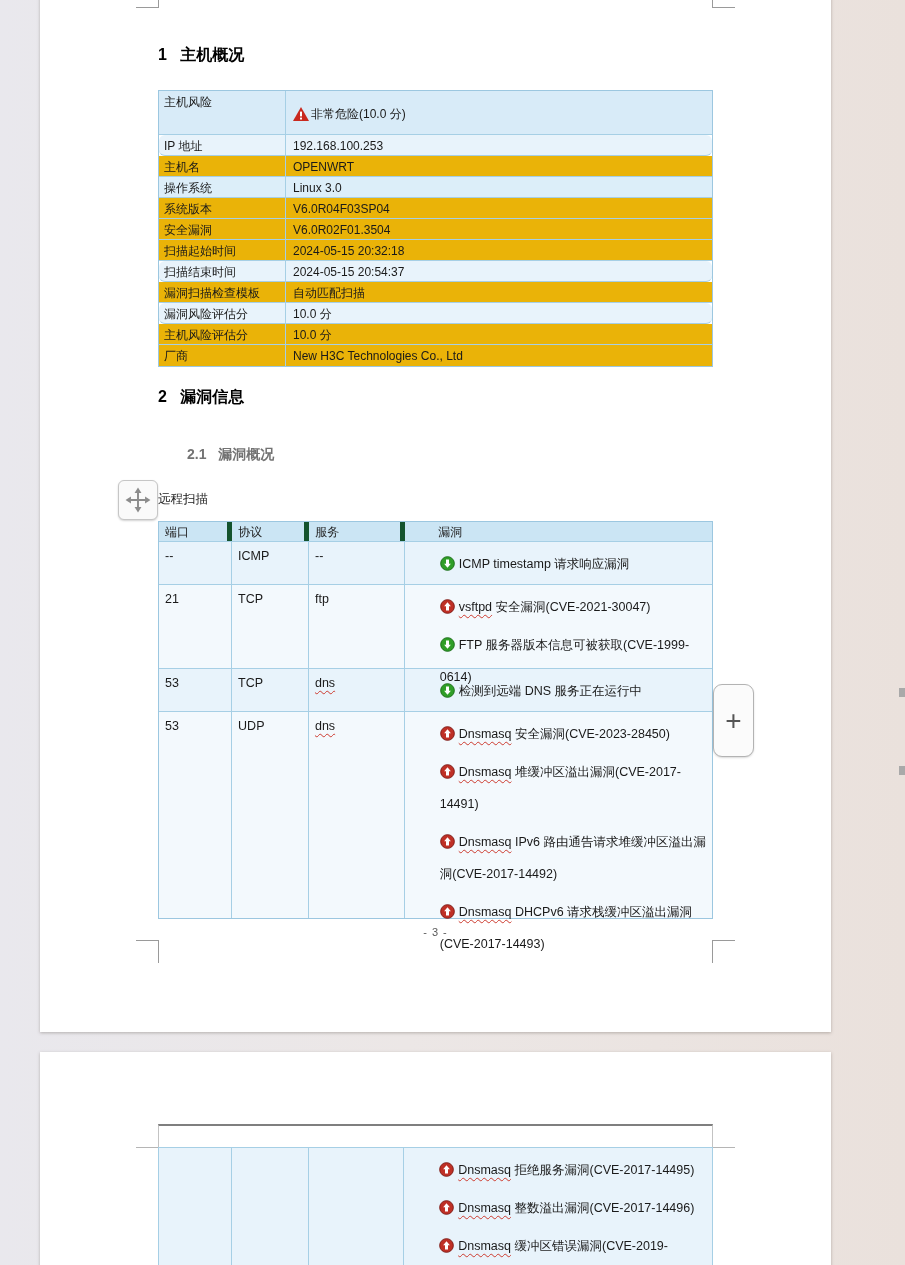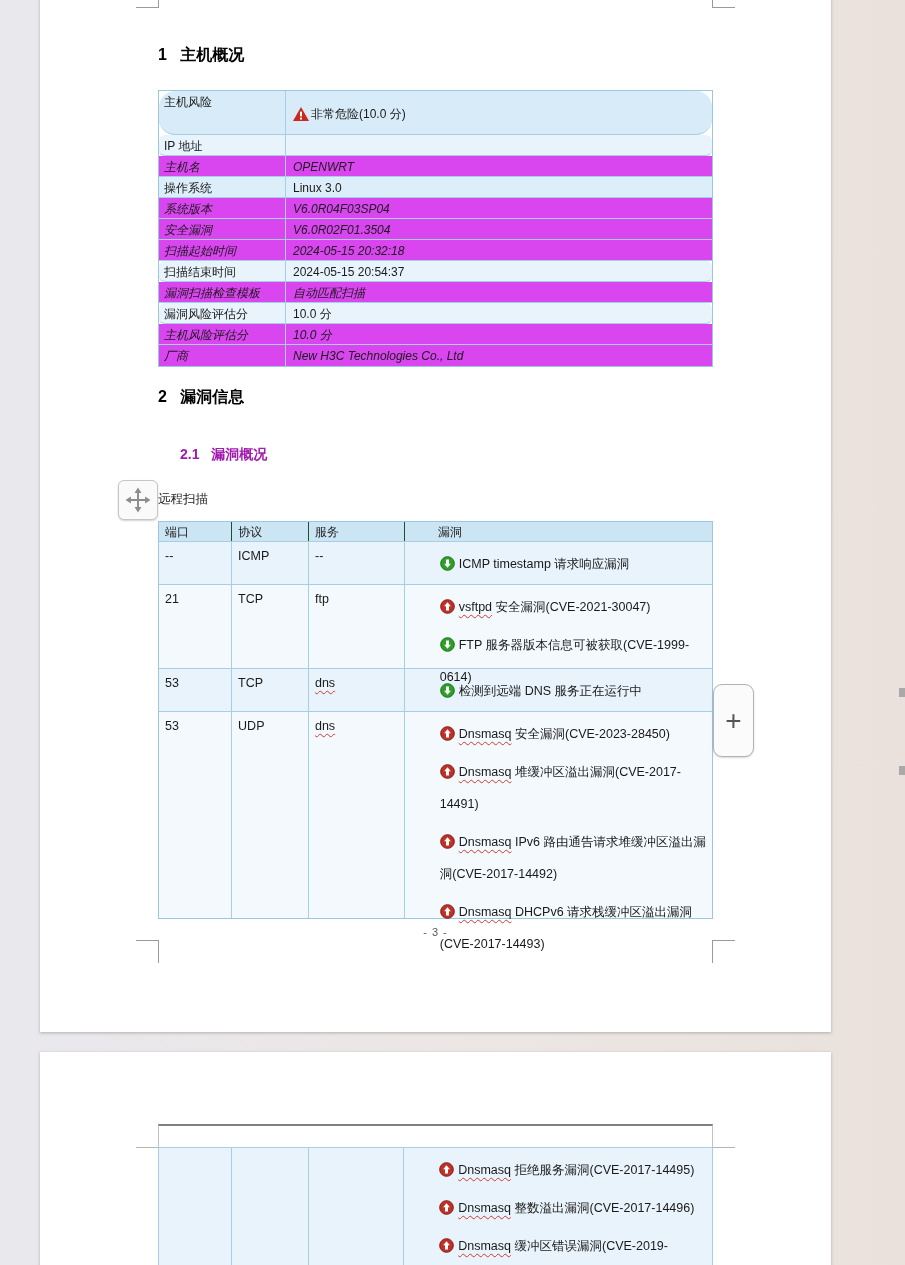--- a/index.html
+++ b/index.html
@@ -18,40 +18,40 @@
   
   .mark{position:absolute;}
   .mk-tl{left:96px;top:0;width:22px;height:15px;border-right:1px solid #9a9a9a;border-bottom:1px solid #9a9a9a;}
   .mk-tr{left:672px;top:0;width:22px;height:15px;border-left:1px solid #9a9a9a;border-bottom:1px solid #9a9a9a;}
   .mk-bl{left:96px;top:948px;width:22px;height:22px;border-right:1px solid #9a9a9a;border-top:1px solid #9a9a9a;}
   .mk-br{left:672px;top:948px;width:22px;height:22px;border-left:1px solid #9a9a9a;border-top:1px solid #9a9a9a;}
   .mk-p4l{left:96px;top:95px;width:22px;height:1px;background:#b5b5b5;}
   .mk-p4r{left:673px;top:95px;width:22px;height:1px;background:#b5b5b5;}
   
   .h1{position:absolute;left:118px;font-size:16px;font-weight:bold;white-space:pre;color:#000;}
-  .h21{position:absolute;left:140px;font-size:14px;font-weight:bold;white-space:pre;color:#a21caf;}
+  .h21{position:absolute;left:147px;font-size:14px;font-weight:bold;white-space:pre;color:#737373;}
   .plain-label{position:absolute;left:118px;font-size:12.5px;color:#222;text-align:right;}
   
   #host-table{position:absolute;left:118px;top:98px;width:555px;border:1px solid #9cc7e0;box-sizing:border-box;}
   .t1-row{display:flex;border-bottom:1px solid #a6cfe5;box-sizing:border-box;height:21px;}
   .t1-row:last-child{border-bottom:none;}
   .t1-row.risk{height:44px;}
   .t1-label{width:127px;box-sizing:border-box;border-right:1px solid #a6cfe5;
     font-size:12px;padding:3px 2px 0 5px;line-height:16px;}
   .t1-value{flex:1;font-size:12px;padding:3px 4px 4px 7px;line-height:16px;}
   .t1-row.risk .t1-value{display:flex;align-items:center;padding-top:6px;}
-  .tint-dark{background:#d8ebf8;border-radius:16px;}
+  .tint-dark{background:#d8ebf8;}
   .tint-mid{background:#dceef9;}
   .tint-light{background:#e8f3fb;border-radius:6px;}
-  .tint-none{background:#d946ef;font-style:italic;}
+  .tint-none{background:#eab308;}
   .warn-icon{display:inline-block;margin-right:2px;line-height:0;}
   
   #vuln-table{position:absolute;left:118px;top:529px;width:555px;border:1px solid #9cc7e0;box-sizing:border-box;}
   .vt-header{display:flex;background:#cbe5f4;height:20px;border-bottom:1px solid #a6cfe5;box-sizing:border-box;}
-  .vt-hcell{box-sizing:border-box;font-size:12px;padding:2px 0 0 6px;border-right:1px solid #14532d;color:#222;}
+  .vt-hcell{box-sizing:border-box;font-size:12px;padding:2px 0 0 6px;border-right:5px solid #14532d;color:#222;}
   .vt-hcell:last-child{border-right:none;}
   .vt-row{display:flex;border-bottom:1px solid #a6cfe5;box-sizing:border-box;}
   .vt-row:last-child{border-bottom:none;}
   .c-port{width:77px;}
   .c-proto{width:81px;}
   .c-svc{width:101px;}
   .c-vuln{width:296px;margin-left:27px;}
   .vt-cell{box-sizing:border-box;border-right:1px solid #a6cfe5;font-size:12.5px;padding:6px 0 0 6px;line-height:16px;}
   .vt-cell.c-vuln{border-right:none;padding:6px 6px 0 8px;}
   .vuln-entry{line-height:32px;margin-bottom:6px;font-size:12.5px;}
@@ -93,20 +93,21 @@
           <span class="warn-icon"><svg width="16" height="14" viewBox="0 0 16 14">
               <path d="M8 0 L16 14 L0 14 Z" fill="#c9291f"></path>
               <rect x="7" y="4.6" width="2" height="4.8" fill="#fff"></rect>
               <rect x="7" y="10.6" width="2" height="1.9" fill="#fff"></rect>
             </svg></span>
           <span>非常危险(10.0 分)</span>
         </div>
       </div>
       <div class="t1-row tint-light">
         <div class="t1-label">IP 地址</div>
+        <div class="t1-value">192.168.100.253</div>
       </div>
       <div class="t1-row tint-none">
         <div class="t1-label">主机名</div>
         <div class="t1-value">OPENWRT</div>
       </div>
       <div class="t1-row tint-mid">
         <div class="t1-label">操作系统</div>
         <div class="t1-value">Linux 3.0</div>
       </div>
       <div class="t1-row tint-none">

